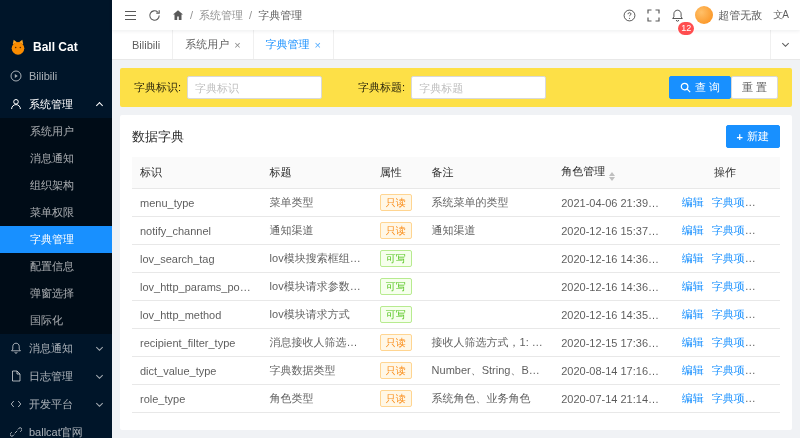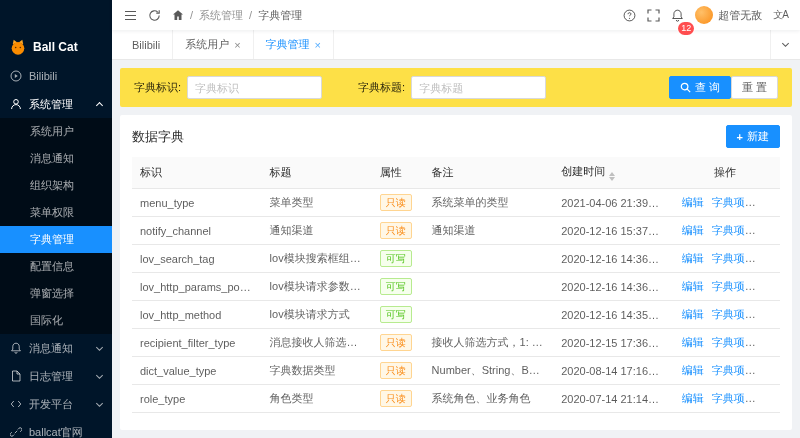--- a/index.html
+++ b/index.html
@@ -276,21 +276,21 @@
               <col style="width:18%">
               <col style="width:17%">
           </colgroup>
           <thead>
             <tr>
               <th><span>标识</span></th>
               <th><span>标题</span></th>
               <th><span>属性</span></th>
               <th><span>备注</span></th>
               <th>
-                <span>创建时间</span><span class="sorter">
+                <span>角色管理</span><span class="sorter">
                     <i class="caret up"></i>
                     <i class="caret down"></i>
                   </span>
               </th>
               <th class="ops"><span>操作</span></th>
             </tr>
           </thead>
           <tbody>
               <tr>
                 <td>menu_type</td>

